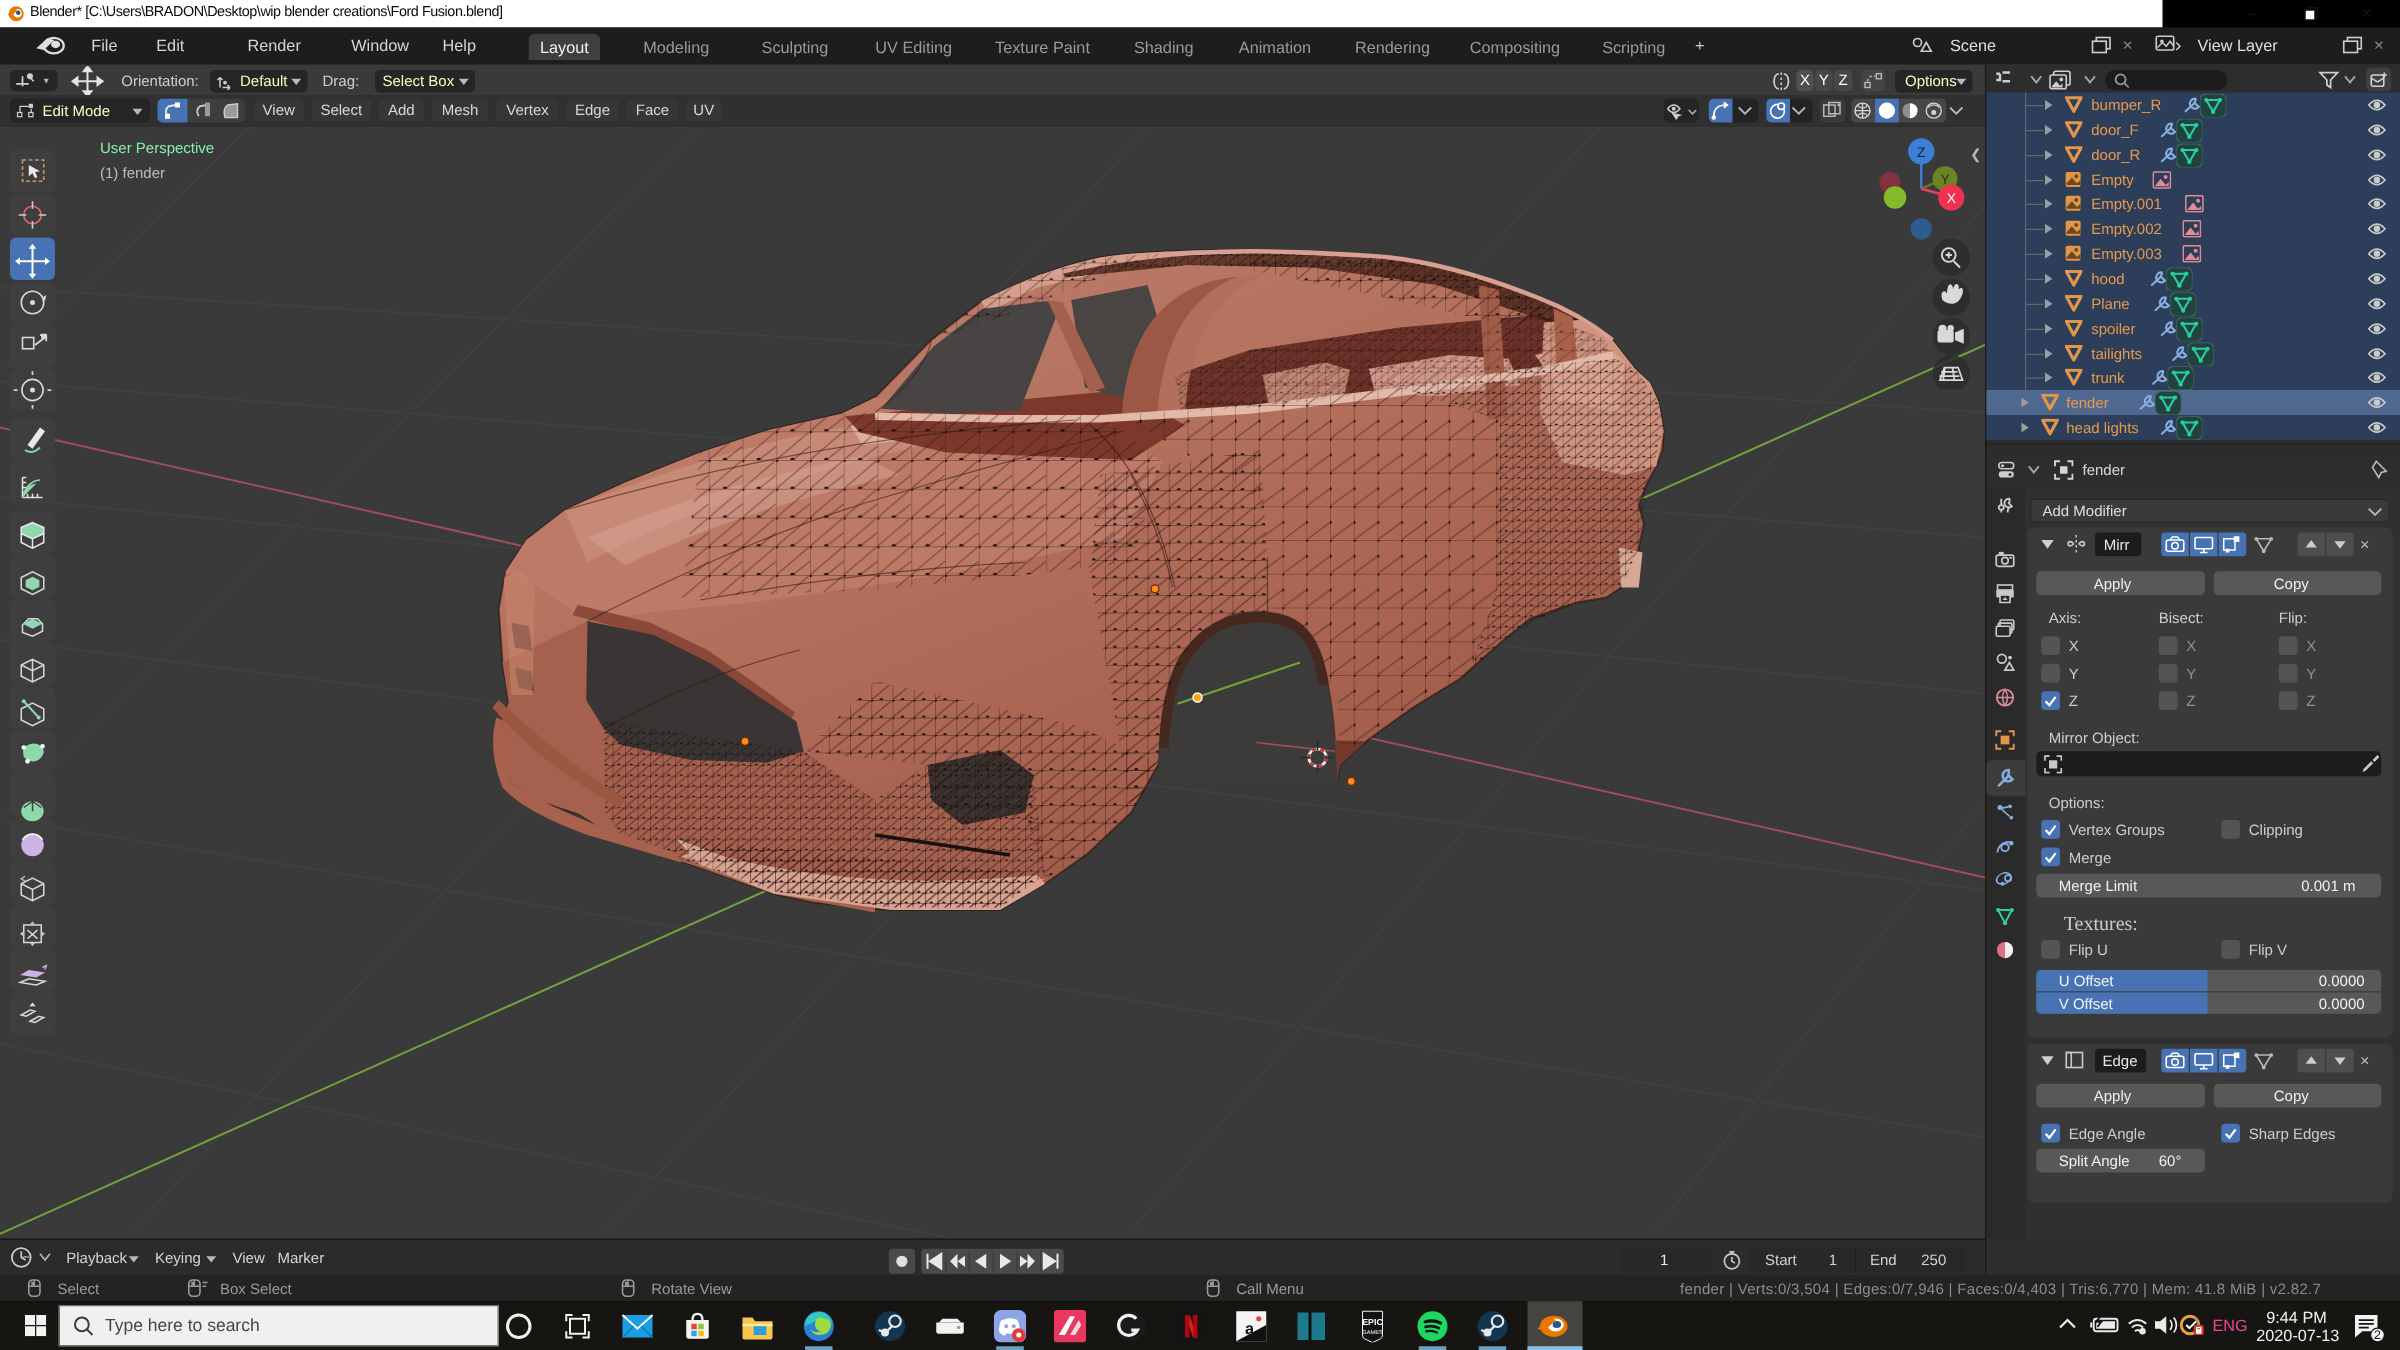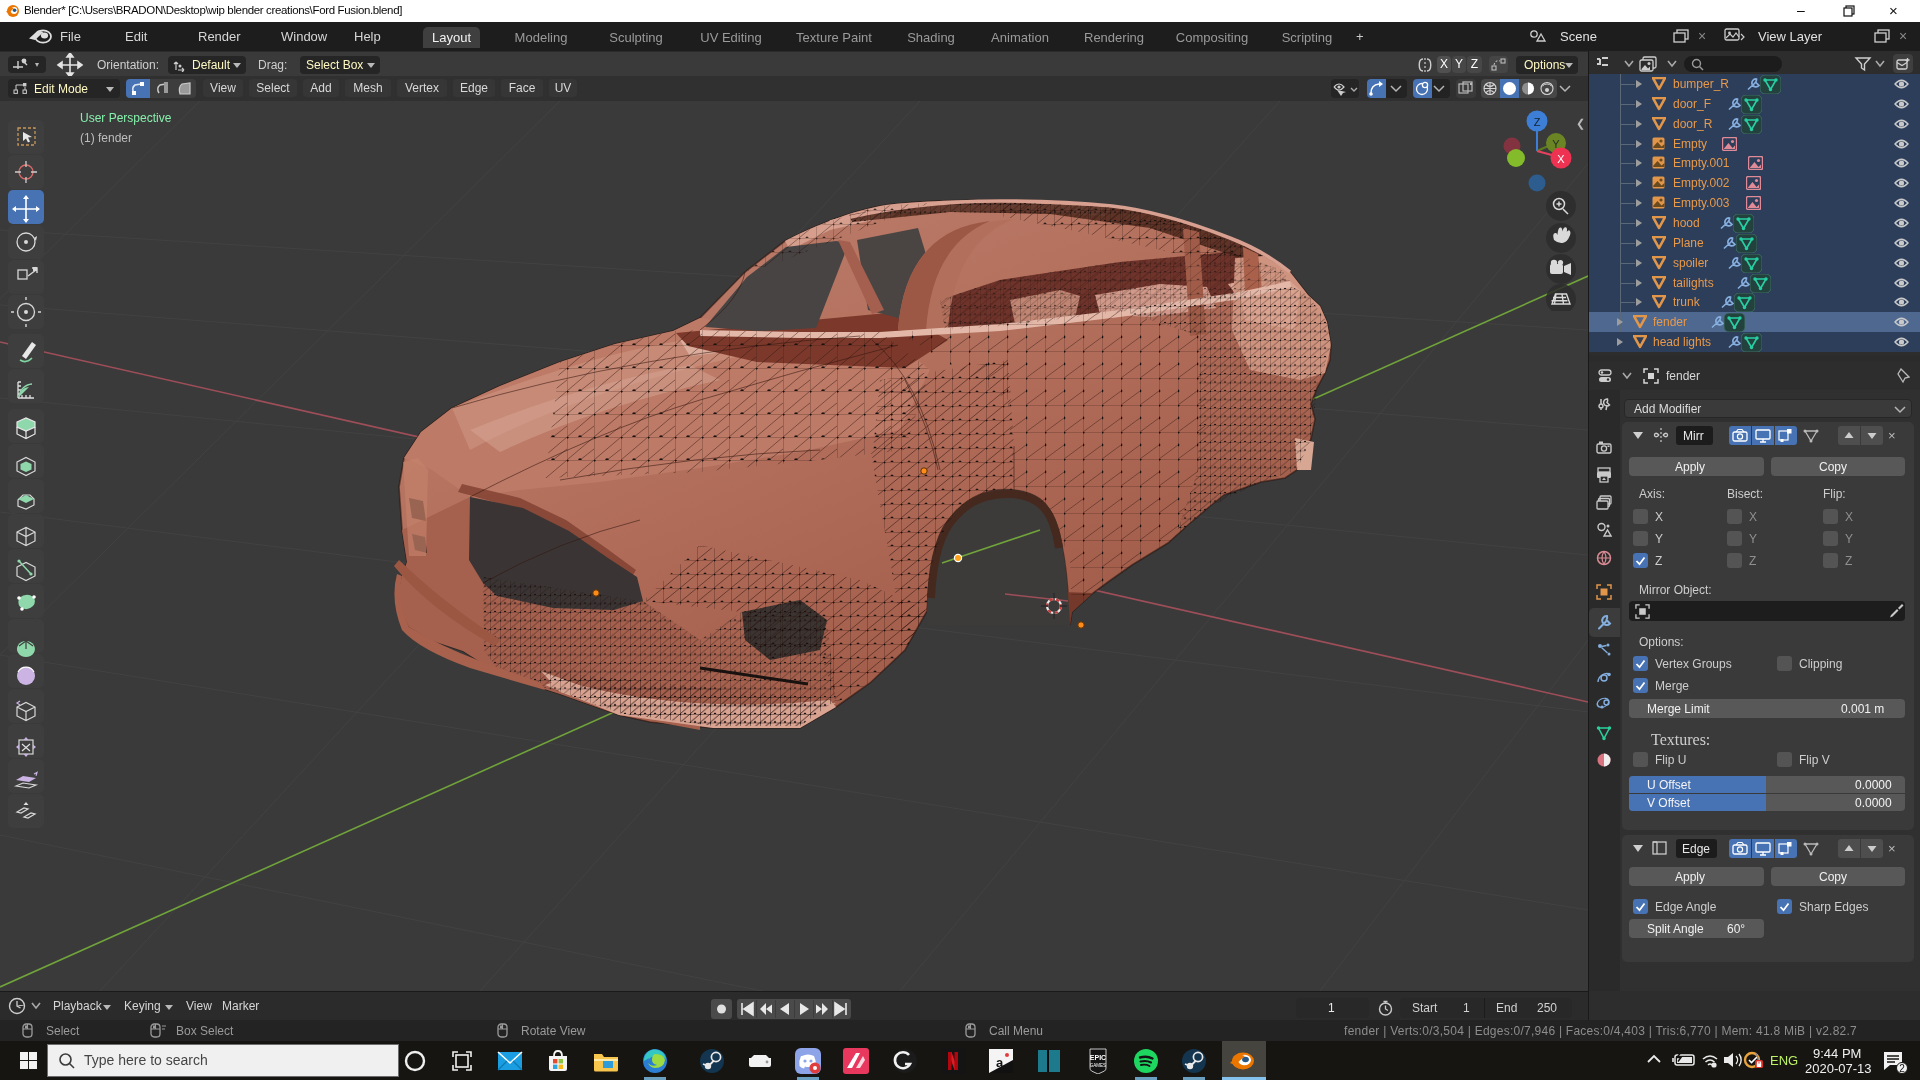--- a/index.html
+++ b/index.html
@@ -1,21 +1,21 @@
 <!DOCTYPE html>
 <html><head>
 <meta charset="utf-8">
 <style>
   html,body{margin:0;padding:0;width:1920px;height:1080px;overflow:hidden;background:#000;
     font-family:"Liberation Sans",sans-serif;-webkit-font-smoothing:antialiased;}
   .abs{position:absolute;}
   #stage{position:relative;width:1920px;height:1080px;}
   .txt{position:absolute;white-space:nowrap;}
   
-  #titlebar{left:0;top:0;width:1920px;height:22px;background:#ffffff;}
+  #titlebar{left:0;top:0;width:1730px;height:22px;background:#ffffff;}
   #titlebar .t{left:24px;top:4px;font-size:11.5px;letter-spacing:-0.35px;color:#0a0a0a;}
   .winbtn{position:absolute;top:0;width:14px;height:20px;color:#111;font-size:14px;}
   
   #topbar{left:0;top:22px;width:1920px;height:29px;background:#1d1d1d;}
   .menu{position:absolute;top:7px;font-size:13px;color:#d6d6d6;}
   .tab{position:absolute;top:5px;height:21px;line-height:21px;font-size:13px;color:#9a9a9a;
        border-radius:5px 5px 0 0;text-align:center;}
   .tab.act{background:#3f3f3f;color:#f2f2f2;}
   
   #tools{left:0;top:51px;width:1920px;height:25px;background:#3a3a3a;border-top:1px solid #2a2a2a;box-sizing:border-box;}
@@ -56,21 +56,21 @@
       </svg>
     <div class="winbtn" style="left:1889px;top:2px;font-size:15px;">×</div>
   </div>
 
   <div id="topbar" class="abs">
     <svg class="abs" style="left:28px;top:4px" width="26" height="20" viewBox="0 0 26 20">
       <ellipse cx="15" cy="10.5" rx="8" ry="6.2" fill="none" stroke="#dedede" stroke-width="1.8"></ellipse>
       <ellipse cx="16.5" cy="9.5" rx="3.6" ry="3" fill="#dedede"></ellipse>
       <path d="M1 12.5 L10 4.5 L15.5 6 L7 14 Z" fill="#dedede"></path>
     </svg>
-    <div class="menu" style="left:60px;">File</div>
+    <div class="menu" style="left:73px;">File</div>
     <div class="menu" style="left:125px;">Edit</div>
     <div class="menu" style="left:198px;">Render</div>
     <div class="menu" style="left:281px;">Window</div>
     <div class="menu" style="left:354px;">Help</div>
     <div class="tab act" style="left:423px;width:57px;">Layout</div>
     <div class="tab" style="left:506px;width:70px;">Modeling</div>
     <div class="tab" style="left:600px;width:72px;">Sculpting</div>
     <div class="tab" style="left:692px;width:78px;">UV Editing</div>
     <div class="tab" style="left:788px;width:92px;">Texture Paint</div>
     <div class="tab" style="left:898px;width:66px;">Shading</div>
@@ -1351,21 +1351,21 @@
         </g>
       </svg>
     <svg class="abs" style="left:1743px;top:10px" width="22" height="19" viewBox="0 0 22 19">
         <circle cx="9" cy="9" r="7" fill="none" stroke="#e8a33d" stroke-width="2.4"></circle>
         <path d="M6 9 l2.5 2.5 L14 6" stroke="#fff" stroke-width="1.6" fill="none"></path>
         <path d="M13 2 L17 13" stroke="#888" stroke-width="1.2"></path>
         <rect x="12" y="9" width="8" height="8" rx="1.5" fill="#d93025"></rect>
         <rect x="14.4" y="11" width="3.2" height="2" fill="none" stroke="#fff" stroke-width="1"></rect>
         <rect x="13.8" y="12.6" width="4.4" height="3.4" fill="#fff"></rect>
       </svg>
-    <div class="txt" style="left:1770px;top:12px;color:#bef264;font-size:13px;">ENG</div>
+    <div class="txt" style="left:1770px;top:12px;color:#ec4899;font-size:13px;">ENG</div>
     <div class="txt" style="left:1813px;top:5px;color:#f0f0f0;font-size:13px;">9:44 PM</div>
     <div class="txt" style="left:1805px;top:20px;color:#f0f0f0;font-size:13px;">2020-07-13</div>
     <svg class="abs" style="left:1882px;top:9px" width="26" height="24" viewBox="0 0 26 24">
         <path d="M2 2 h18 v13 h-12 l-6 5z" fill="#f2f2f2"></path>
         <path d="M5 6 h12 M5 9 h12 M5 12 h8" stroke="#161511" stroke-width="1.4"></path>
         <circle cx="20" cy="18" r="5.5" fill="#f2f2f2" stroke="#161511" stroke-width="1"></circle>
         <text x="20" y="21.5" font-size="10" font-family="Liberation Sans" fill="#111" text-anchor="middle">2</text>
       </svg>
   </div>
 

